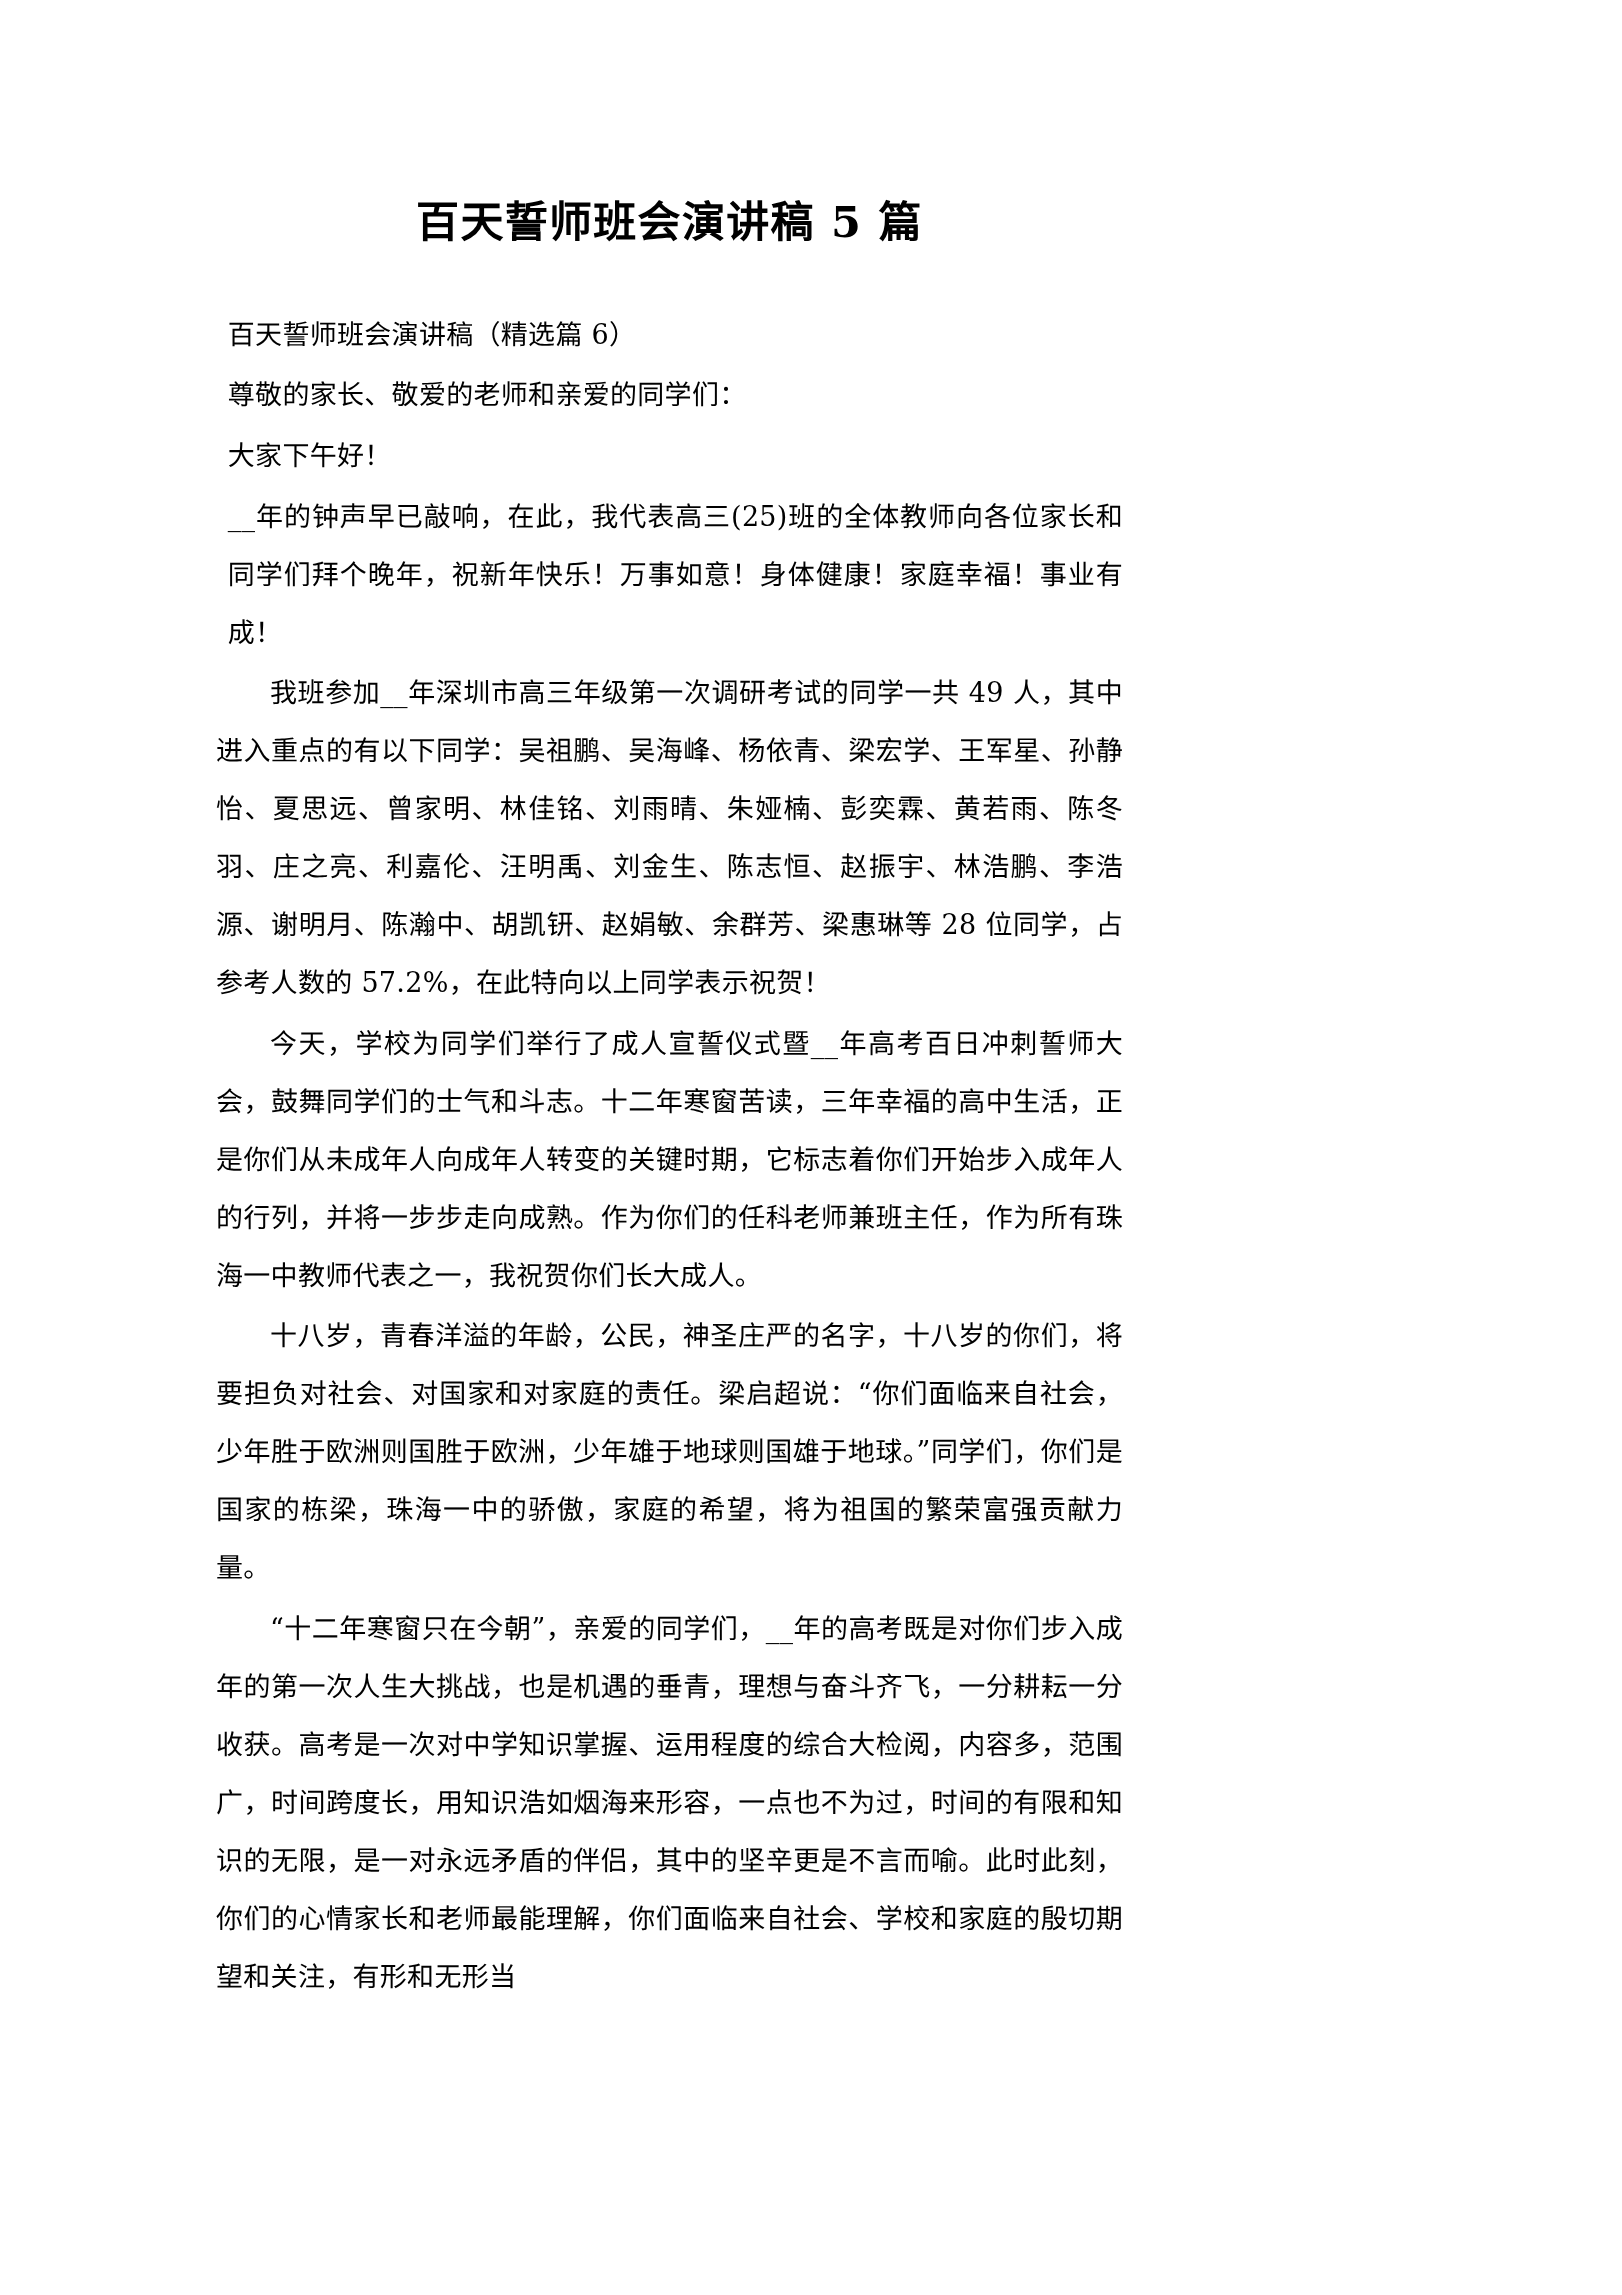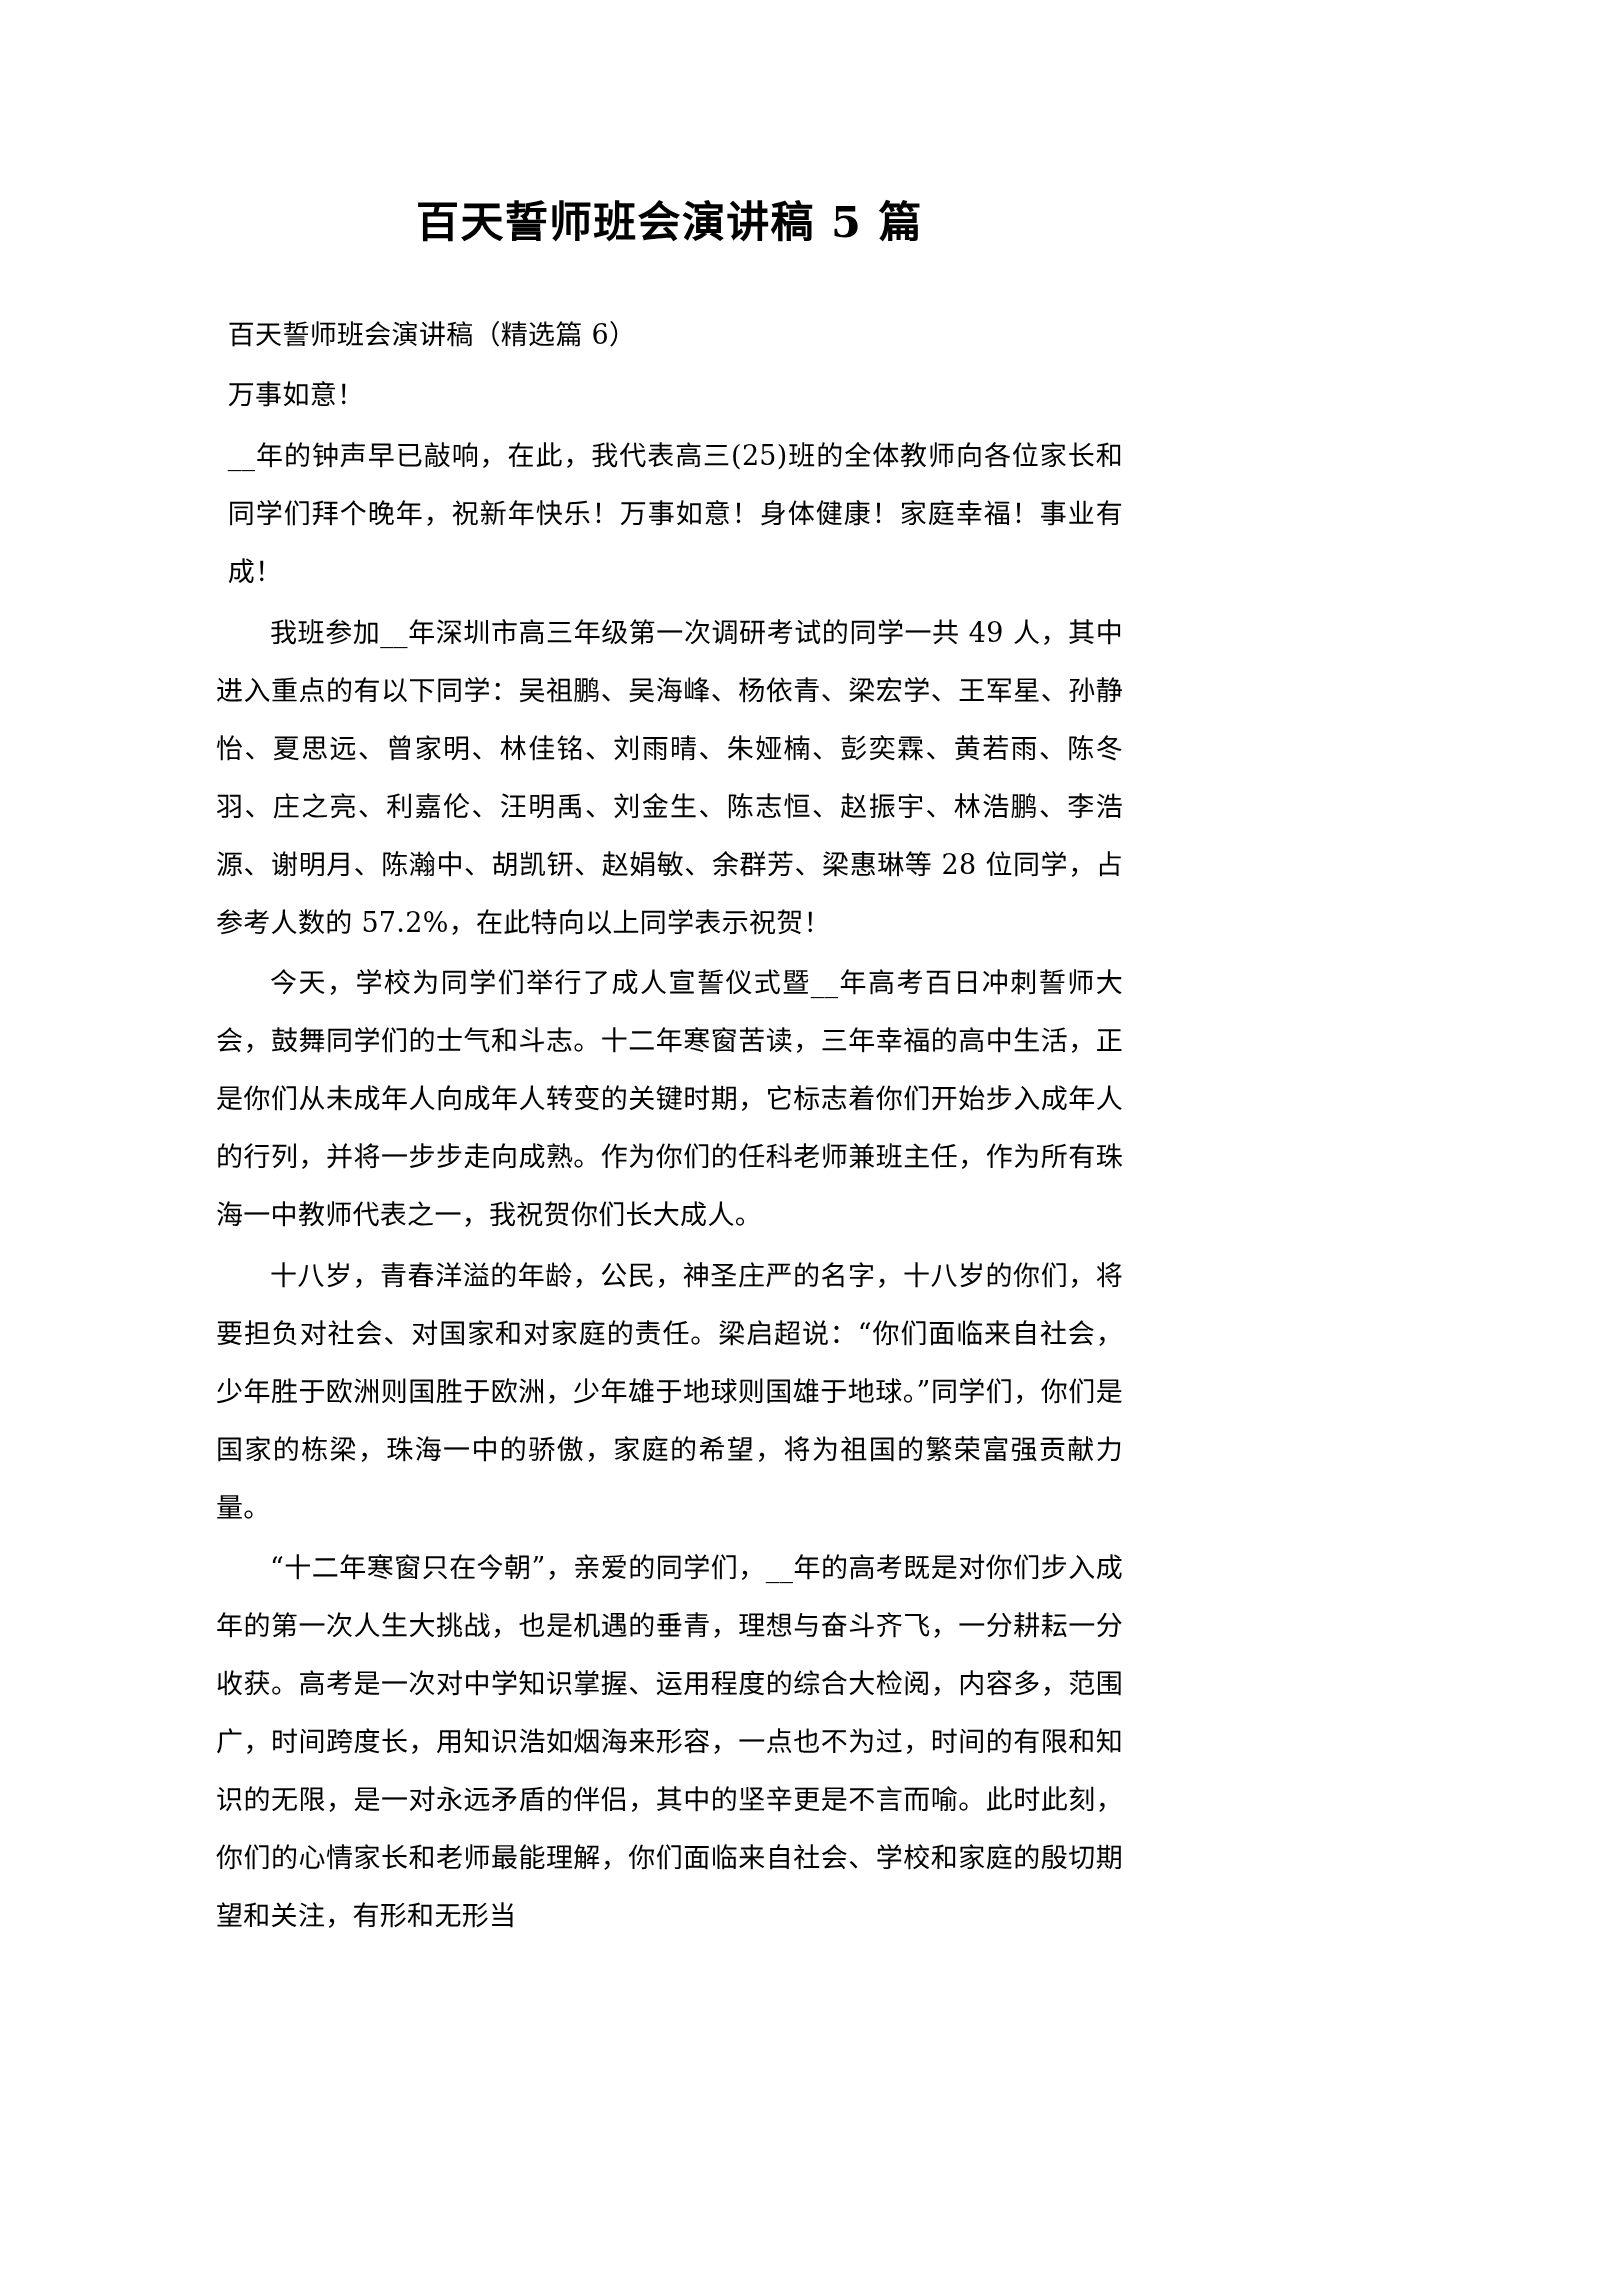--- a/index.html
+++ b/index.html
@@ -60,22 +60,23 @@
 <body>
 
 <div class="page">
 
   <h1 class="doc-title">百天誓师班会演讲稿 5 篇</h1>
 
   <div class="body-block">
 
     <p class="para flush">百天誓师班会演讲稿（精选篇 6）</p>
 
+    <p class="para flush">尊敬的家长、敬爱的老师和亲爱的同学们：</p>
 
-    <p class="para flush">万事如意！</p>
+    <p class="para flush">大家下午好！</p>
 
 
     <p class="para flush">__年的钟声早已敲响，在此，我代表高三(25)班的全体教师向各位家长和同学们拜个晚年，祝新年快乐！万事如意！身体健康！家庭幸福！事业有成！</p>
 
     <p class="para indent">我班参加__年深圳市高三年级第一次调研考试的同学一共 49 人，其中进入重点的有以下同学：吴祖鹏、吴海峰、杨依青、梁宏学、王军星、孙静怡、夏思远、曾家明、林佳铭、刘雨晴、朱娅楠、彭奕霖、黄若雨、陈冬羽、庄之亮、利嘉伦、汪明禹、刘金生、陈志恒、赵振宇、林浩鹏、李浩源、谢明月、陈瀚中、胡凯钘、赵娟敏、余群芳、梁惠琳等 28 位同学，占参考人数的 57.2%，在此特向以上同学表示祝贺！</p>
 
     <p class="para indent">今天，学校为同学们举行了成人宣誓仪式暨__年高考百日冲刺誓师大会，鼓舞同学们的士气和斗志。十二年寒窗苦读，三年幸福的高中生活，正是你们从未成年人向成年人转变的关键时期，它标志着你们开始步入成年人的行列，并将一步步走向成熟。作为你们的任科老师兼班主任，作为所有珠海一中教师代表之一，我祝贺你们长大成人。</p>
 
     <p class="para indent">十八岁，青春洋溢的年龄，公民，神圣庄严的名字，十八岁的你们，将要担负对社会、对国家和对家庭的责任。梁启超说：“你们面临来自社会，少年胜于欧洲则国胜于欧洲，少年雄于地球则国雄于地球。”同学们，你们是国家的栋梁，珠海一中的骄傲，家庭的希望，将为祖国的繁荣富强贡献力量。</p>
 

